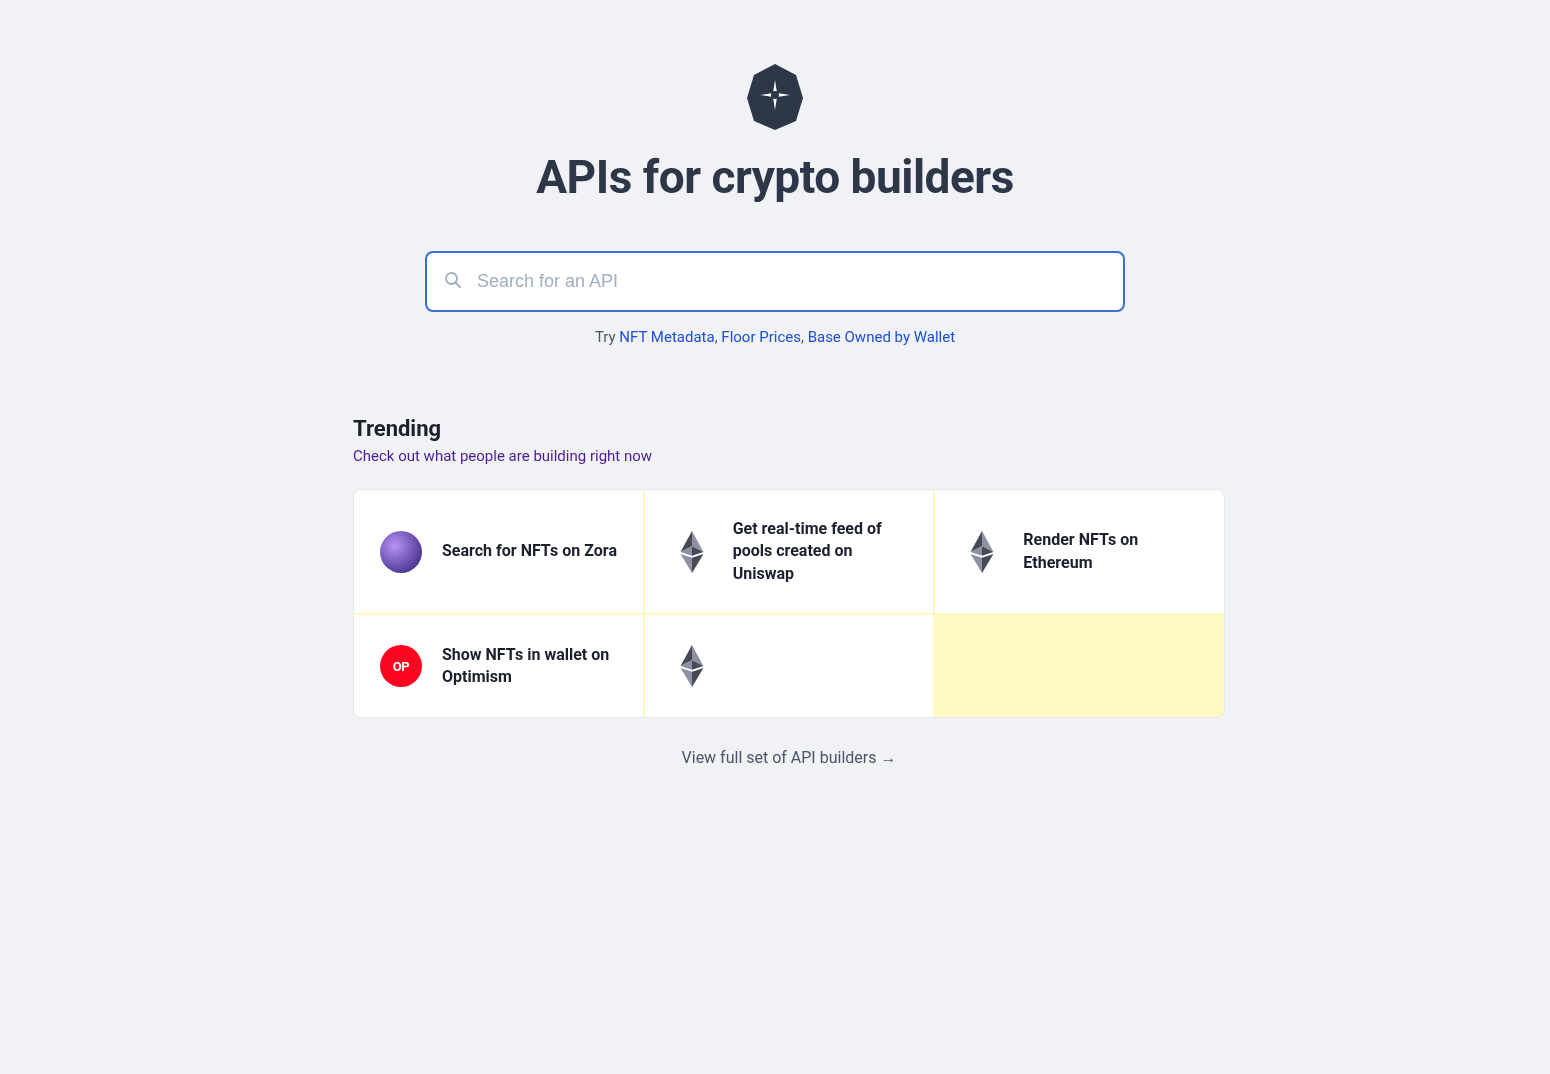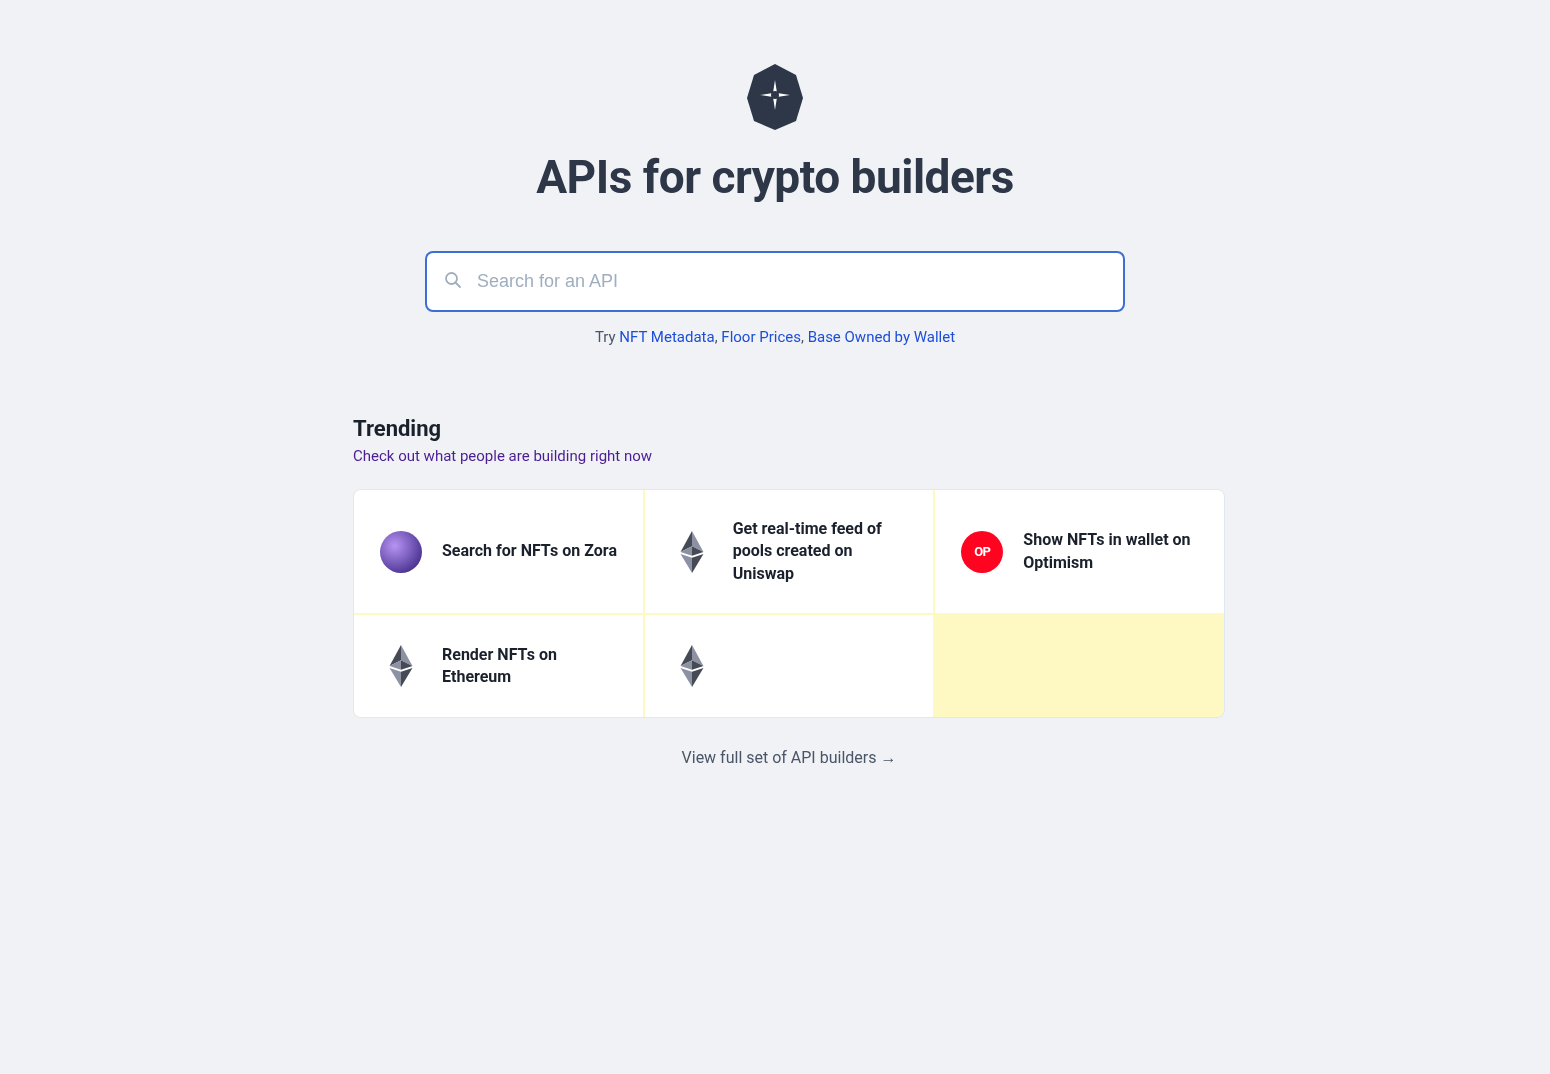--- a/index.html
+++ b/index.html
@@ -246,39 +246,39 @@
           <polygon points="14,16 2,22 14,26" fill="#8c92a4"></polygon>
           <polygon points="14,28 26,24 14,44" fill="#454a54"></polygon>
           <polygon points="14,28 2,24 14,44" fill="#8c92a4"></polygon>
         </svg>
       </div>
       <span class="card-label">Get real-time feed of pools created on Uniswap</span>
     </div>
 
     <div class="api-card">
       <div class="card-icon">
-        <div class="op-icon">OP</div>
-      </div>
-      <span class="card-label">Show NFTs in wallet on Optimism</span>
-    </div>
-
-    <div class="api-card">
-      <div class="card-icon">
         <svg class="eth-icon" viewBox="0 0 28 44" fill="none" xmlns="http://www.w3.org/2000/svg">
           <polygon points="14,0 14,16 26,22" fill="#8c92a4"></polygon>
           <polygon points="14,0 14,16 2,22" fill="#454a54"></polygon>
           <polygon points="14,16 26,22 14,26" fill="#454a54"></polygon>
           <polygon points="14,16 2,22 14,26" fill="#8c92a4"></polygon>
           <polygon points="14,28 26,24 14,44" fill="#454a54"></polygon>
           <polygon points="14,28 2,24 14,44" fill="#8c92a4"></polygon>
         </svg>
       </div>
       <span class="card-label">Render NFTs on Ethereum</span>
     </div>
 
+    <div class="api-card">
+      <div class="card-icon">
+        <div class="op-icon">OP</div>
+      </div>
+      <span class="card-label">Show NFTs in wallet on Optimism</span>
+    </div>
+
 
     <div class="api-card">
       <div class="card-icon">
         <svg class="eth-icon" viewBox="0 0 28 44" fill="none" xmlns="http://www.w3.org/2000/svg">
           <polygon points="14,0 14,16 26,22" fill="#8c92a4"></polygon>
           <polygon points="14,0 14,16 2,22" fill="#454a54"></polygon>
           <polygon points="14,16 26,22 14,26" fill="#454a54"></polygon>
           <polygon points="14,16 2,22 14,26" fill="#8c92a4"></polygon>
           <polygon points="14,28 26,24 14,44" fill="#454a54"></polygon>
           <polygon points="14,28 2,24 14,44" fill="#8c92a4"></polygon>

